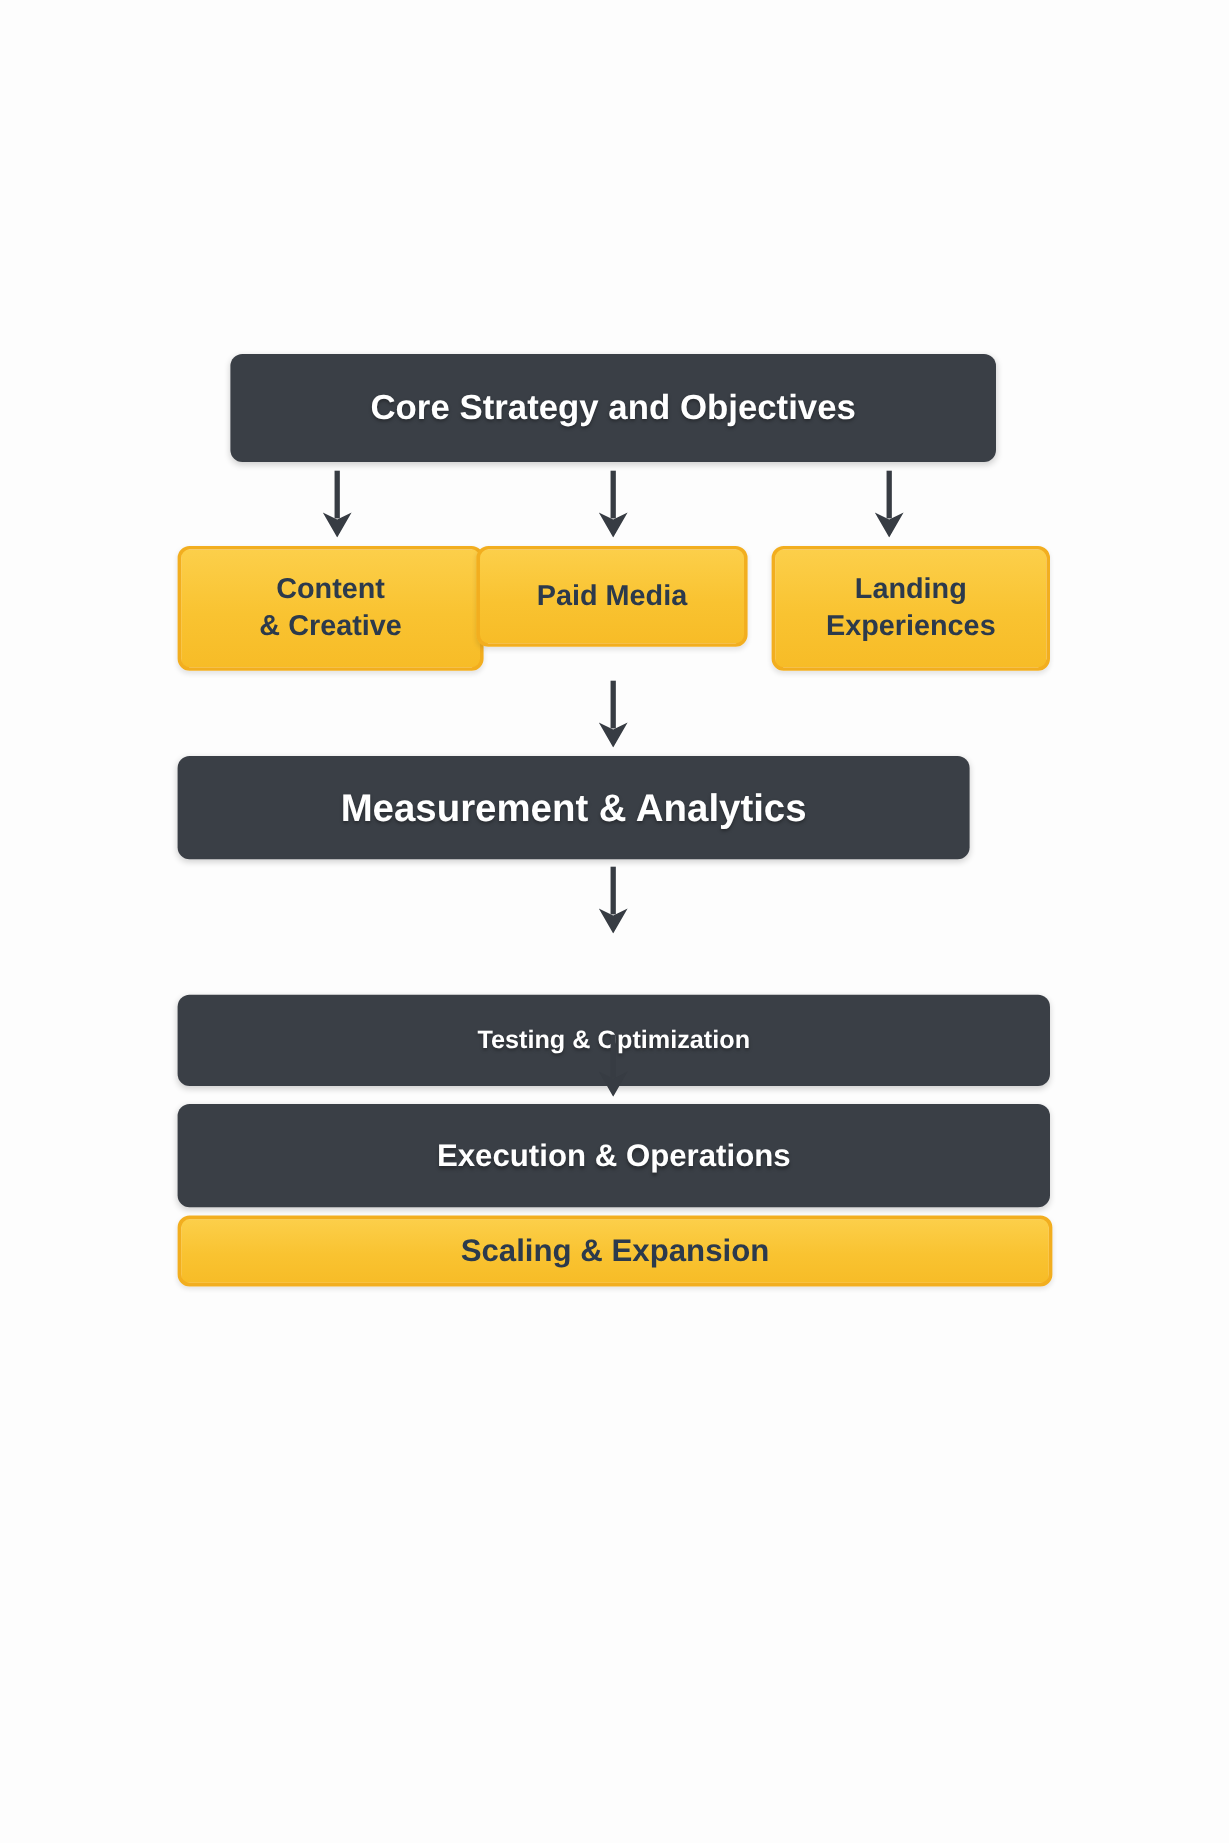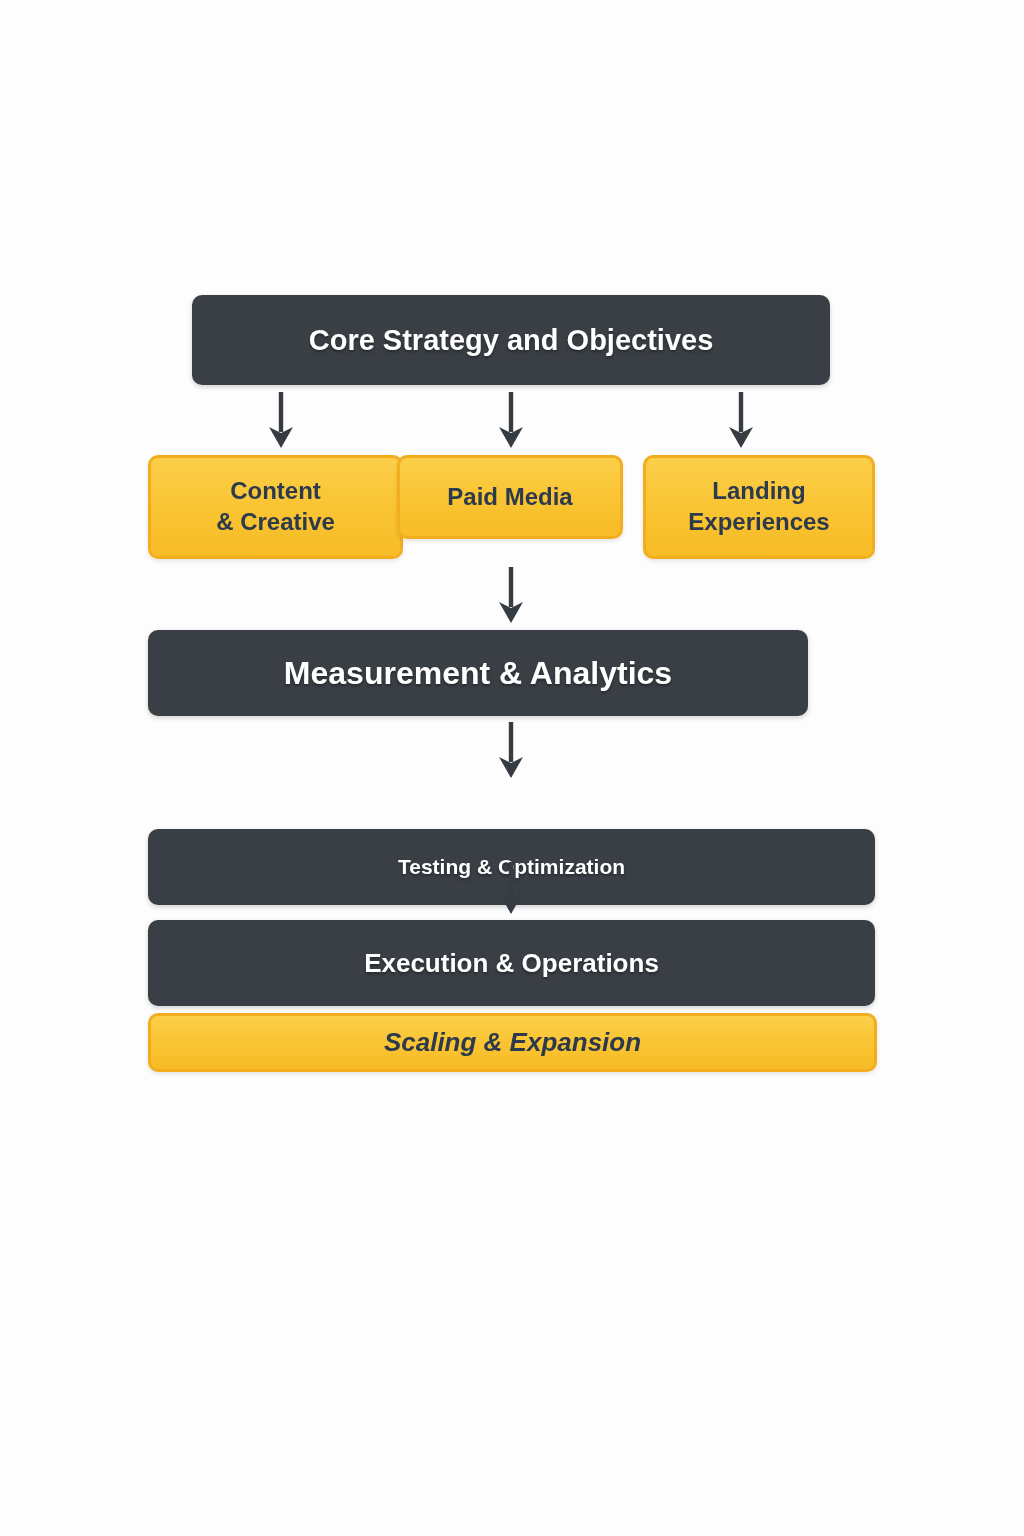--- a/index.html
+++ b/index.html
@@ -53,21 +53,21 @@
   }
 
   
   .box-core        { left: 192px; top: 295px; width: 638px; height: 90px;  font-size: 29px; }
   .box-content     { left: 148px; top: 455px; width: 255px; height: 104px; font-size: 24px; }
   .box-paid        { left: 397px; top: 455px; width: 226px; height: 84px; font-size: 24px; }
   .box-landing     { left: 643px; top: 455px; width: 232px; height: 104px; font-size: 24px; }
   .box-measurement { left: 148px; top: 630px; width: 660px; height: 86px;  font-size: 32px; }
   .box-testing     { left: 148px; top: 781px; width: 727px; height: 76px;  font-size: 21px; margin-top: 48px; }
   .box-execution   { left: 148px; top: 920px; width: 727px; height: 86px;  font-size: 26px; }
-  .box-scaling     { left: 148px; top: 1013px; width: 729px; height: 59px; font-size: 26px; border-radius: 8px; font-style: italic; }
+  .box-scaling     { left: 148px; top: 1013px; width: 729px; height: 59px; font-size: 26px; border-radius: 8px; }
 
   .arrow {
     position: absolute;
     width: 30px;
     height: 56px;
   }
   .arrow svg { display: block; width: 100%; height: 100%; }
 
   .arrow-1 { left: 266px; top: 392px; }
   .arrow-2 { left: 496px; top: 392px; }

